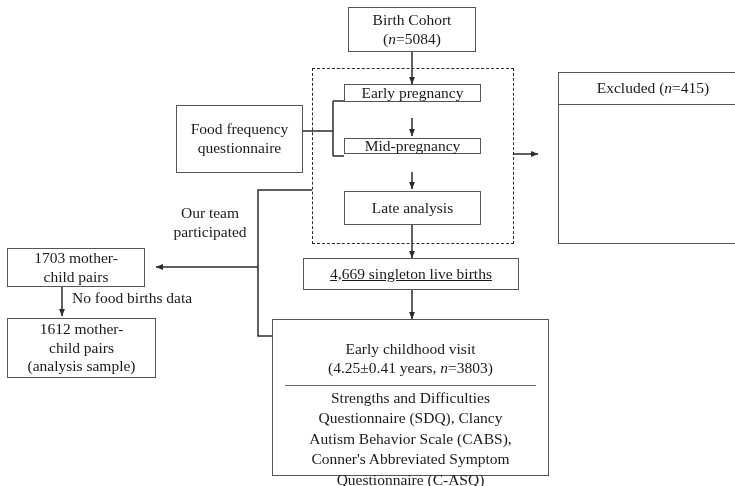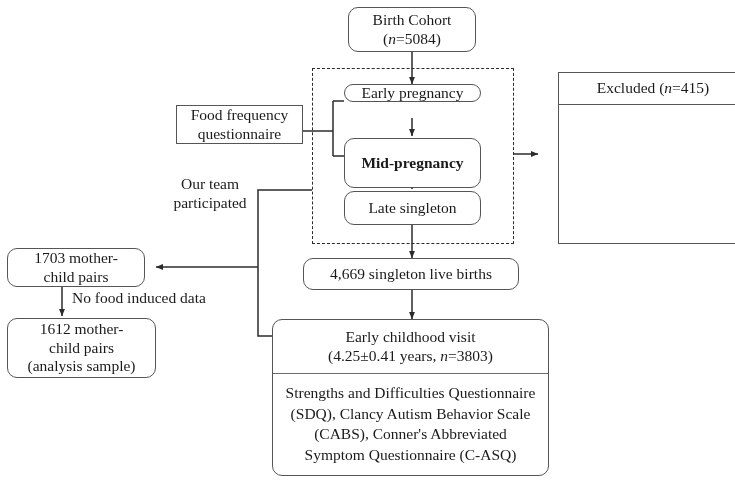--- a/index.html
+++ b/index.html
@@ -22,21 +22,21 @@
     box-sizing: border-box;
     border: 1.3px solid #555555;
     background: #ffffff;
     display: flex;
     flex-direction: column;
     align-items: center;
     justify-content: center;
     text-align: center;
     line-height: 1.22;
   }
-  .rounded { border-radius: 10px; }
+  .rounded { border-radius: 0; }
   .sharp   { border-radius: 0; }
   .node .txt {
     display: block;
     width: 100%;
     white-space: pre-line;
   }
   
   #node-birth-cohort   { font-size: 15.5px; }
   #node-early-preg,
   #node-mid-preg,
@@ -59,21 +59,21 @@
     flex: 1;
     display: flex;
     align-items: center;
     justify-content: center;
     font-size: 15.5px;
     padding: 2px 8px;
     box-sizing: border-box;
     line-height: 1.3;
   }
 
-  #node-visit { padding: 0; justify-content: flex-start; }
+  #node-visit { padding: 12px; justify-content: flex-start; }
   .visit-head {
     width: 100%;
     font-size: 15.5px;
     padding: 7px 4px 7px 4px;
     border-bottom: 1.6px solid #6b6b6b;
     box-sizing: border-box;
     line-height: 1.25;
   }
   .visit-body {
     width: 100%;
@@ -154,38 +154,38 @@
   </svg>
 
   <div class="node rounded" id="node-birth-cohort" style="left:348px; top:7px; width:128px; height:45px;">
     <span class="txt">Birth Cohort<br>(<span class="ital">n</span>=5084)</span>
   </div>
 
   <div class="node rounded" id="node-early-preg" style="left:344px; top:84px; width:137px; height:18px;">
     <span class="txt">Early pregnancy</span>
   </div>
 
-  <div class="node rounded" id="node-mid-preg" style="left:344px; top:138px; width:137px; height:50px;font-weight:bold;">
+  <div class="node rounded" id="node-mid-preg" style="left:344px; top:138px; width:137px; height:16px;">
     <span class="txt">Mid-pregnancy</span>
   </div>
 
   <div class="node rounded" id="node-late-preg" style="left:344px; top:191px; width:137px; height:34px;">
-    <span class="txt">Late singleton</span>
-  </div>
-
-  <div class="node sharp" id="node-ffq" style="left:176px; top:105px; width:127px; height:39px;">
+    <span class="txt">Late analysis</span>
+  </div>
+
+  <div class="node sharp" id="node-ffq" style="left:176px; top:105px; width:127px; height:68px;">
     <span class="txt">Food frequency
 questionnaire</span>
   </div>
 
   <div class="node sharp" id="node-excluded" style="left:558px; top:72px; width:190px; height:172px;">
     <div class="excl-head">Excluded (<span class="ital">n</span>=415)</div>
   </div>
 
-  <div class="node rounded" id="node-singleton" style="left:303px; top:258px; width:216px; height:32px;">
+  <div class="node rounded" id="node-singleton" style="left:303px; top:258px; width:216px; height:32px;text-decoration:underline;">
     <span class="txt">4,669 singleton live births</span>
   </div>
 
   <div class="node rounded" id="node-pairs-1703" style="left:7px; top:248px; width:138px; height:39px;">
     <span class="txt">1703 mother-
 child pairs</span>
   </div>
 
   <div class="node rounded" id="node-pairs-1612" style="left:7px; top:318px; width:149px; height:60px;">
     <span class="txt">1612 mother-
@@ -195,18 +195,18 @@
 
   <div class="node rounded" id="node-visit" style="left:272px; top:319px; width:277px; height:157px;">
     <div class="visit-head">Early childhood visit<br>(4.25±0.41 years, <span class="ital">n</span>=3803)</div>
     <div class="visit-body">Strengths and Difficulties
 Questionnaire (SDQ), Clancy
 Autism Behavior Scale (CABS),
 Conner's Abbreviated Symptom
 Questionnaire (C-ASQ)</div>
   </div>
 
-  <div class="edge-label" id="label-our-team" style="left:155px; top:175px; width:110px;">Our team
+  <div class="edge-label" id="label-our-team" style="left:155px; top:204px; width:110px;">Our team
 participated</div>
 
-  <div class="edge-label" id="label-no-food" style="left:72px; top:289px; width:180px; text-align:left;">No food induced data</div>
+  <div class="edge-label" id="label-no-food" style="left:72px; top:289px; width:180px; text-align:left;">No food births data</div>
 
 </div>
 
 </body></html>

